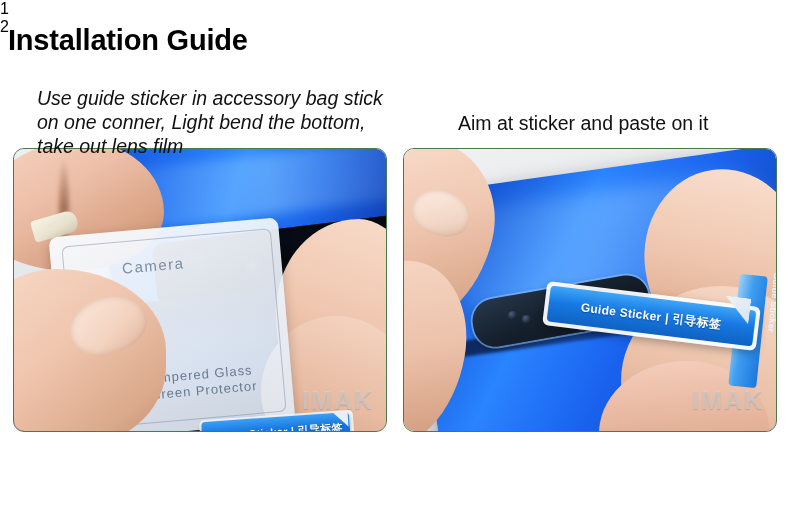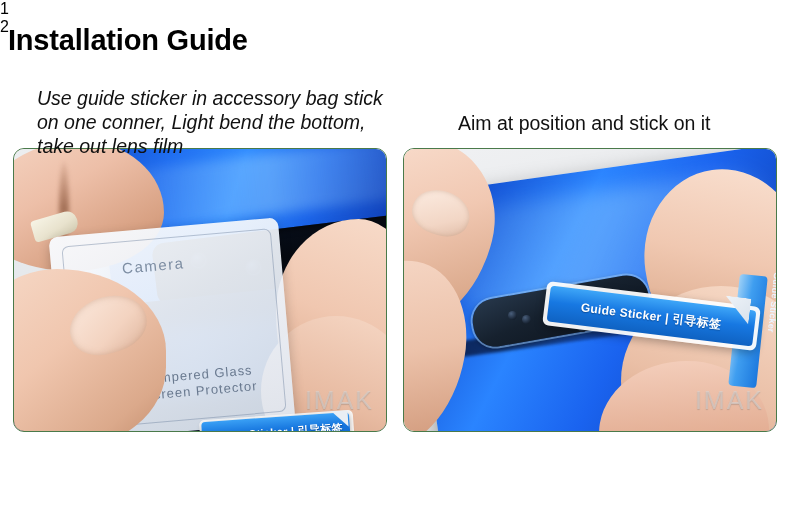--- a/index.html
+++ b/index.html
@@ -71,21 +71,21 @@
     inset: 0;
     overflow: hidden;
   }
 
   
   .watermark {
     position: absolute;
     right: 12px;
     bottom: 16px;
     font-size: 25px;
-    font-weight: normal;
+    font-weight: bold;
     letter-spacing: 2px;
     color: rgba(215,215,215,0.55);
     text-shadow: 0 1px 1px rgba(90,90,90,0.25);
     z-index: 40;
     pointer-events: none;
   }
 
   
   
   #p1-bg-light {
@@ -455,21 +455,21 @@
 <body>
 
 <div id="page-title">Installation Guide</div>
 
 <div id="step-1-badge">1</div>
 
 <div id="step-1-caption" class="step-caption">Use guide sticker in accessory bag stick on one conner, Light bend the bottom, take out lens film</div>
 
 <div id="step-2-badge">2</div>
 
-<div id="step-2-caption" class="step-caption">Aim at position and stick on it</div>
+<div id="step-2-caption" class="step-caption">Aim at sticker and paste on it</div>
 
 <div id="panel-1" class="photo-panel">
   <div class="photo-inner">
 
     <div id="p1-bg-light"></div>
     <div id="p1-phone"></div>
     <div id="p1-phone-gloss"></div>
     <div id="p1-camera-bar"></div>
     <div id="p1-lens-a" class="p1-lens"></div>
     <div id="p1-lens-b" class="p1-lens"></div>

